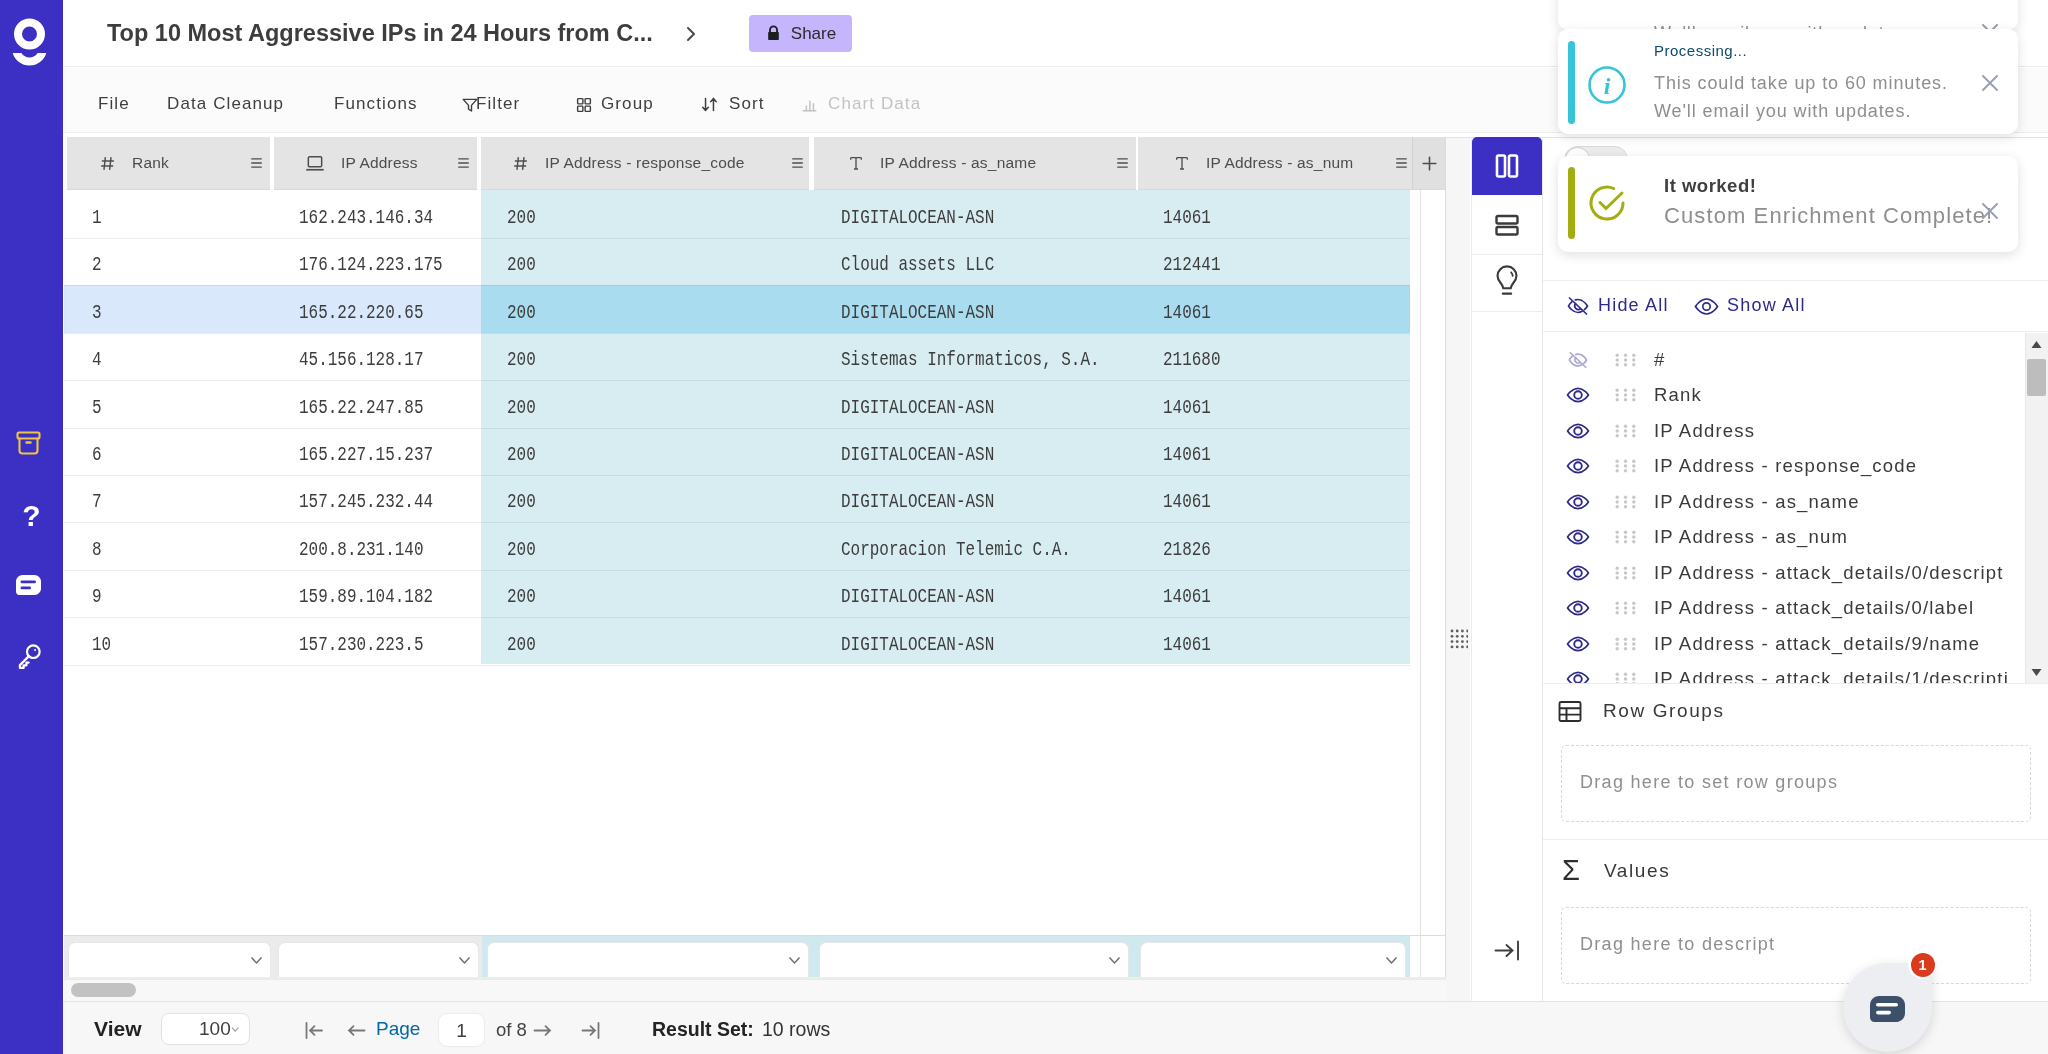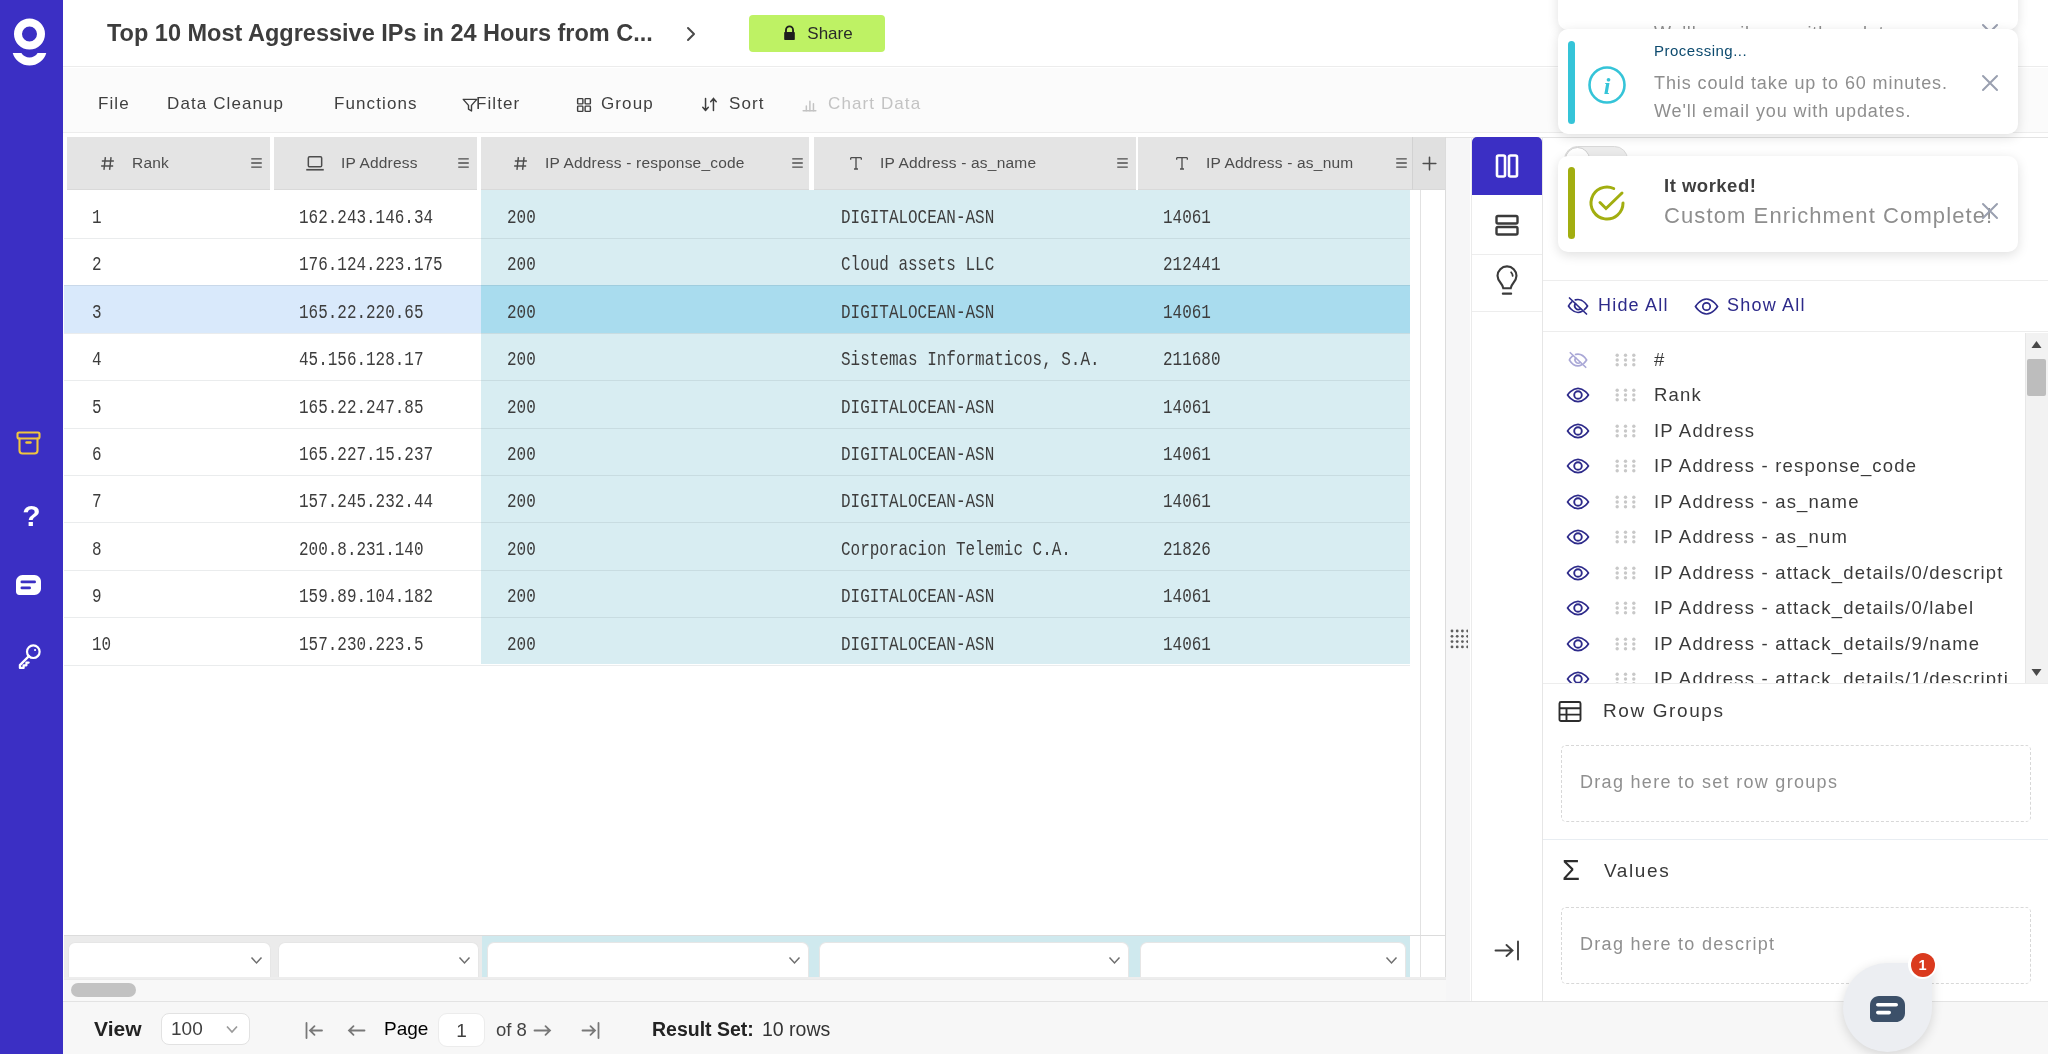--- a/index.html
+++ b/index.html
@@ -34,21 +34,21 @@
   <circle cx="15.7" cy="8.3" r="5.4"></circle>
   <circle cx="17.2" cy="6.8" r="0.9" fill="#fff" stroke="none"></circle>
   <path d="M11.9 12.1 L4.2 19.8 v2.4 h3.2 v-2.2 h2.4 v-2.4 h1.9"></path>
 </svg>
 
 <div class="abs" style="left:63px;top:0;width:1985px;height:67px;background:#fff;border-bottom:1px solid #ececec;"></div>
 <div class="abs" style="left:107px;top:20px;font-size:23.5px;font-weight:700;color:#3d3d3d;">Top 10 Most Aggressive IPs in 24 Hours from C...</div>
 <svg class="abs" style="left:681px;top:24px;" width="20" height="20" viewBox="0 0 20 20" fill="none" stroke="#4a4a4a" stroke-width="2" stroke-linecap="round" stroke-linejoin="round">
     <path d="M7 4 l6 6 -6 6"></path>
   </svg>
-<div class="abs flex" style="left:749px;top:15px;width:136px;height:37px;background:#bef264;border-radius:4px;justify-content:center;">
+<div class="abs flex" style="left:749px;top:15px;width:103px;height:37px;background:#c4b5fd;border-radius:4px;justify-content:center;">
   <svg width="17" height="17" viewBox="0 0 24 24" style="margin-right:9px;">
       <path d="M7 10 V7 a5 5 0 0 1 10 0 v3" fill="none" stroke="#1d1d1d" stroke-width="2.6"></path>
       <rect x="4.5" y="10" width="15" height="11" rx="1" fill="#1d1d1d"></rect>
     </svg>
   <span style="font-size:17px;font-weight:500;color:#2a2a2a;">Share</span>
 </div>
 
 <div class="abs" style="left:63px;top:68px;width:1985px;height:65px;background:#fbfbfb;border-bottom:1px solid #ededed;"></div>
 <style>.mi { position:absolute; top:94px; font-size:17px; color:#3f3f3f; letter-spacing:1.1px; }</style>
 <div class="mi" style="left:98px;">File</div>
@@ -528,33 +528,33 @@
 <div class="abs" style="left:1580px;top:772px;font-size:18px;color:#8f8f8f;letter-spacing:1.3px;">Drag here to set row groups</div>
 <div class="abs" style="left:1543px;top:839px;width:505px;height:1px;background:#e8edf2;"></div>
 
 <div class="abs" style="left:1562px;top:854px;font-size:29px;font-weight:400;color:#2d2d2d;">Σ</div>
 <div class="abs" style="left:1604px;top:860px;font-size:19px;color:#383838;letter-spacing:1.6px;">Values</div>
 <div class="abs" style="left:1561px;top:907px;width:470px;height:77px;border:1.5px dashed #d8d8d8;border-radius:5px;"></div>
 <div class="abs" style="left:1580px;top:934px;font-size:18px;color:#8f8f8f;letter-spacing:1.3px;">Drag here to descript</div>
 
 <div class="abs" style="left:63px;top:1001px;width:1985px;height:53px;background:#f7f7f7;border-top:1px solid #e3e3e3;"></div>
 <div class="abs" style="left:94px;top:1017px;font-size:21px;font-weight:700;color:#232323;">View</div>
-<div class="abs flex" style="left:161px;top:1013px;width:89px;height:32px;background:#fff;border:1px solid #e2e2e2;border-radius:8px;">
+<div class="abs flex" style="left:161px;top:1013px;width:89px;height:32px;background:#fff;border:1px solid #e2e2e2;border-radius:8px;padding-left:28px;">
   <span style="margin-left:9px;font-size:19px;color:#3f3f3f;">100</span>
   <svg style="margin-left:auto;margin-right:10px;" width="14" height="9" viewBox="0 0 13 9" fill="none" stroke="#9a9a9a" stroke-width="1.7">
       <path d="M1.5 1.5 L6.5 7 L11.5 1.5"></path>
     </svg>
 </div>
 <svg class="abs" style="left:304px;top:1022px;" width="20" height="17" viewBox="0 0 20 17" fill="none" stroke="#787878" stroke-width="1.8" stroke-linecap="round">
     <path d="M2.5 1 v15 M18 8.5 H6 M10.5 4.2 L6 8.5 l4.5 4.3"></path>
   </svg>
 <svg class="abs" style="left:346px;top:1022px;" width="20" height="17" viewBox="0 0 20 17" fill="none" stroke="#787878" stroke-width="1.8" stroke-linecap="round">
     <path d="M18.5 8.5 H3 M7.5 4.2 L3 8.5 l4.5 4.3"></path>
   </svg>
-<div class="abs" style="left:384px;top:1018px;font-size:19px;color:#000000;">Page</div>
+<div class="abs" style="left:376px;top:1018px;font-size:19px;color:#0369a1;">Page</div>
 <div class="abs" style="left:438px;top:1013px;width:47px;height:34px;background:#fff;border:1px solid #ececec;border-radius:9px;"></div>
 <div class="abs" style="left:438px;top:1020px;width:47px;text-align:center;font-size:19px;color:#3f3f3f;">1</div>
 <div class="abs" style="left:496px;top:1019px;font-size:18.5px;color:#424242;">of 8</div>
 <svg class="abs" style="left:533px;top:1022px;" width="20" height="17" viewBox="0 0 20 17" fill="none" stroke="#787878" stroke-width="1.8" stroke-linecap="round">
     <path d="M1.5 8.5 H17 M12.5 4.2 L17 8.5 l-4.5 4.3"></path>
   </svg>
 <svg class="abs" style="left:581px;top:1022px;" width="20" height="17" viewBox="0 0 20 17" fill="none" stroke="#787878" stroke-width="1.8" stroke-linecap="round">
     <path d="M17.5 1 v15 M1.5 8.5 H14 M9.5 4.2 L14 8.5 l-4.5 4.3"></path>
   </svg>
 <div class="abs" style="left:652px;top:1018px;font-size:19.5px;font-weight:700;color:#232323;">Result Set:</div>

